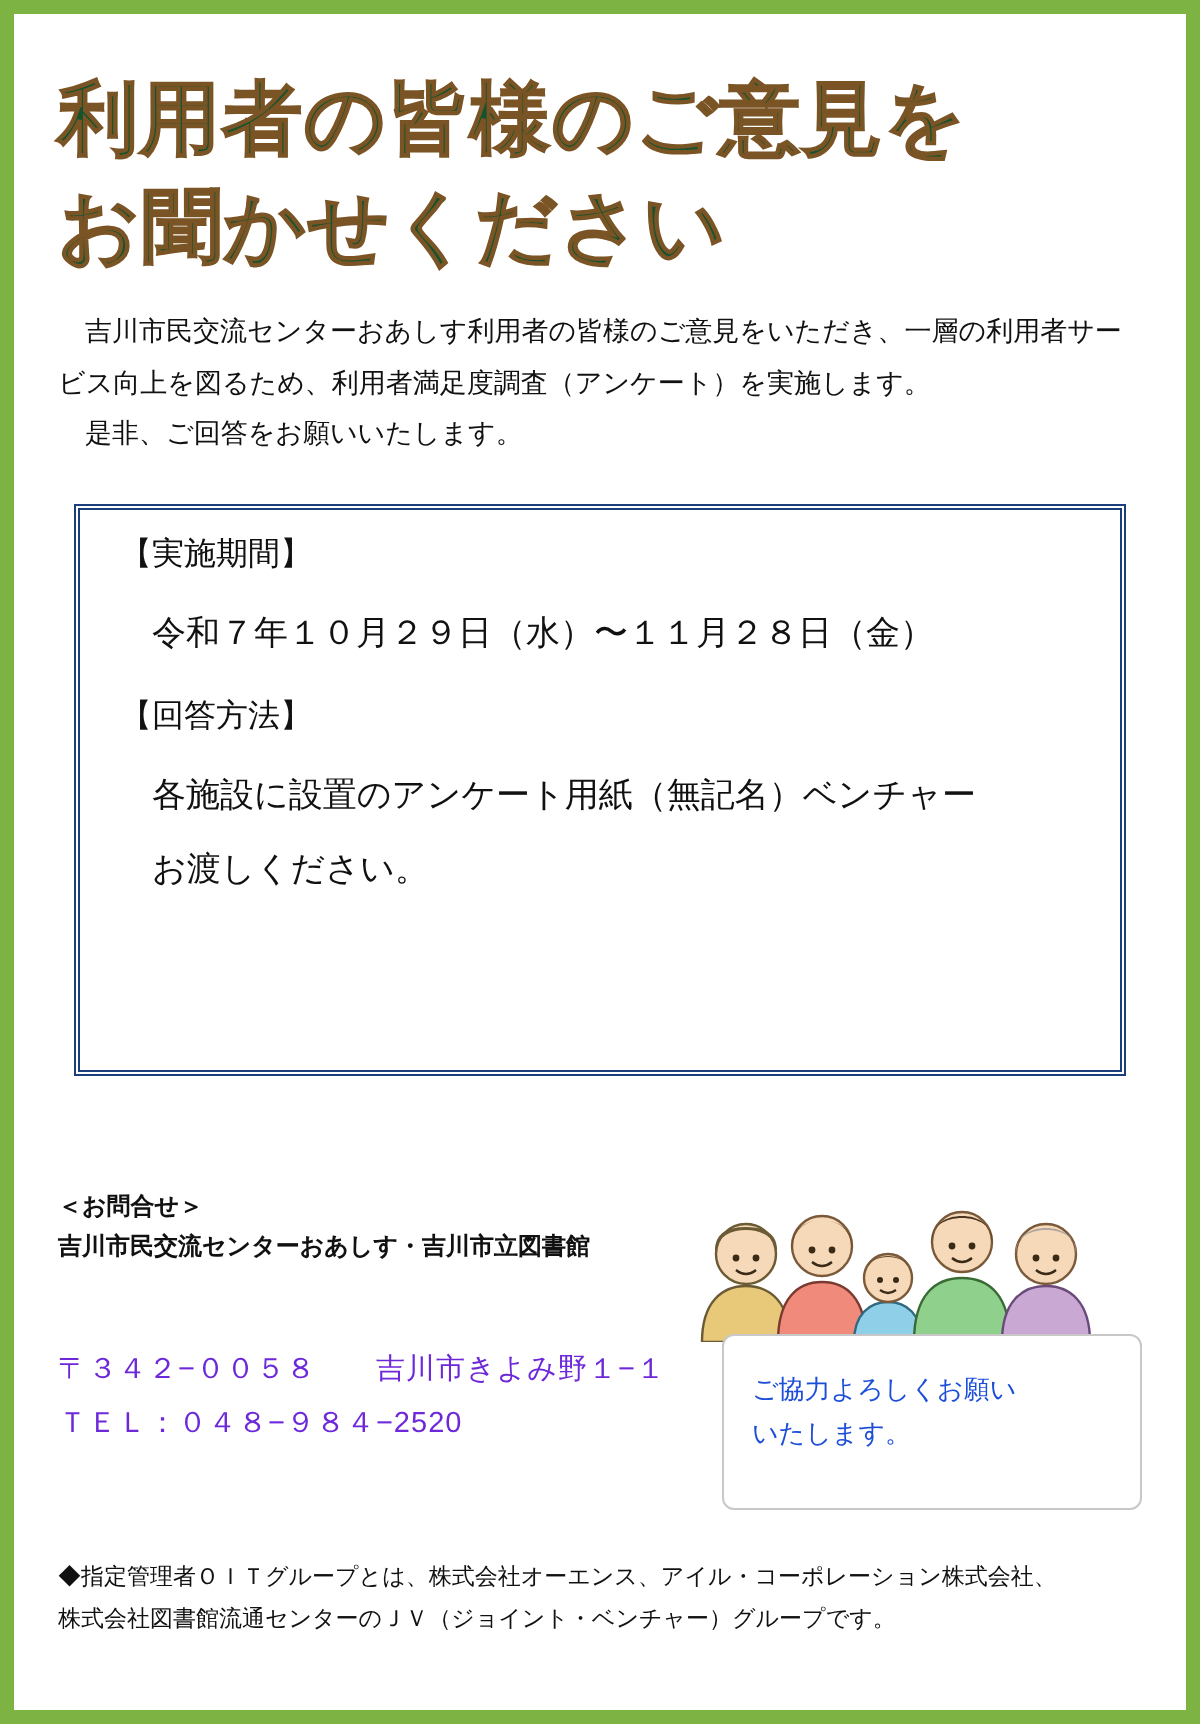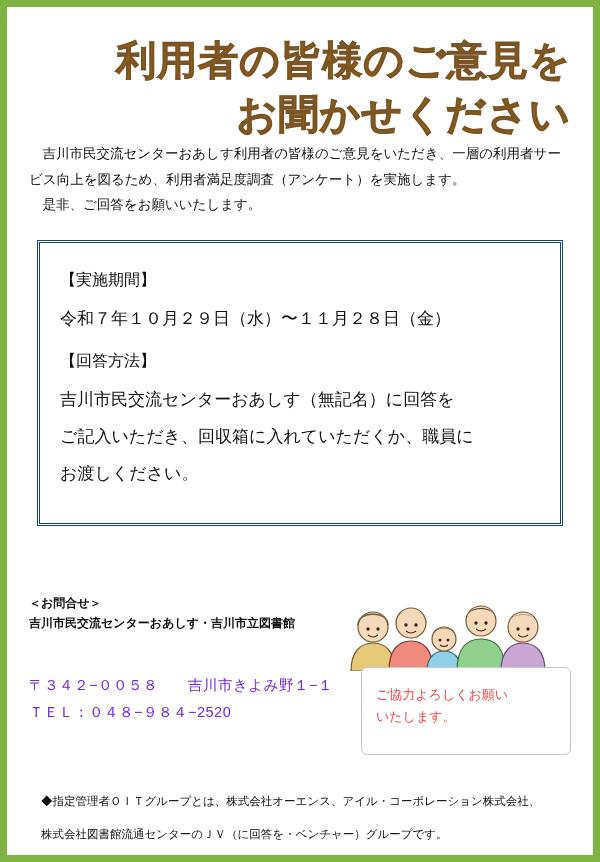--- a/index.html
+++ b/index.html
@@ -24,59 +24,59 @@
   .inner {
     position: absolute;
     left: 0;
     top: 0;
     right: 0;
     bottom: 0;
     padding: 18px 22px;
     box-sizing: border-box;
   }
   .title {
-    text-align: right;
-    color: #a16207;
+    text-align: left;
+    color: #14532d;
     font-weight: bold;
     font-size: 40px;
     line-height: 1.35;
     letter-spacing: 1px;
-    margin: 8px 0 0 0;
+    margin: 8px 0 12px 0;
     -webkit-text-stroke: 1px #7a5424;
   }
   .title .line {
     display: block;
   }
   .intro {
     font-size: 13.5px;
     color: #111;
     line-height: 1.9;
   }
   .intro p {
     margin: 0;
     text-indent: 1em;
   }
   .box {
     margin: 22px 8px 0 8px;
     border: 3px double #1b3f7a;
-    padding: 18px 20px 22px 20px;
+    padding: 4px 20px 22px 20px;
     box-sizing: border-box;
     height: 286px;
   }
   .box-heading {
     font-size: 16px;
     color: #111;
     margin: 6px 0 10px 0;
     line-height: 1.6;
   }
   .box-text {
     font-size: 17px;
     color: #111;
     line-height: 1.85;
-    margin: 0 0 6px 0;
+    margin: 0 0 6px 16px;
   }
   .box-text.small-gap {
     margin-bottom: 14px;
   }
   .contact {
     position: absolute;
     left: 22px;
     top: 586px;
     font-size: 12.5px;
     color: #111;
@@ -107,34 +107,34 @@
     right: 22px;
     top: 660px;
     width: 210px;
     height: 88px;
     border: 1px solid #c8c8c8;
     border-radius: 6px;
     background: #ffffff;
     box-sizing: border-box;
     padding: 16px 14px;
     font-size: 13px;
-    color: #ef4444;
+    color: #1d4ed8;
     line-height: 1.7;
   }
   .footnote {
     position: absolute;
     left: 22px;
     right: 22px;
     top: 772px;
     font-size: 11.5px;
     color: #111;
     line-height: 1.8;
   }
   .footnote p {
-    margin: 12px;
+    margin: 0;
   }
 </style>
 </head>
 <body>
 
 <div class="page">
   <div class="inner">
 
     <div class="title">
       <span class="line">利用者の皆様のご意見を</span>
@@ -143,22 +143,21 @@
 
     <div class="intro">
       <p>吉川市民交流センターおあしす利用者の皆様のご意見をいただき、一層の利用者サービス向上を図るため、利用者満足度調査（アンケート）を実施します。</p>
       <p>是非、ご回答をお願いいたします。</p>
     </div>
 
     <div class="box">
       <div class="box-heading">【実施期間】</div>
       <div class="box-text small-gap">令和７年１０月２９日（水）〜１１月２８日（金）</div>
       <div class="box-heading">【回答方法】</div>
-      <div class="box-text">吉川市民交流センターおあしす（無記名）に回答を</div>
-      <div class="box-text">ご記入いただき、回収箱に入れていただくか、職員に</div>
+      <div class="box-text">各施設に設置のアンケート用紙（無記名）ベンチャー</div>
       <div class="box-text">お渡しください。</div>
     </div>
 
   </div>
 
   <div class="contact">
     <div class="small">＜お問合せ＞</div>
     <div class="small">吉川市民交流センターおあしす・吉川市立図書館</div>
   </div>
 
@@ -217,15 +216,15 @@
     </svg>
   </div>
 
   <div class="bubble">
     <div>ご協力よろしくお願い</div>
     <div>いたします。</div>
   </div>
 
   <div class="footnote">
     <p>◆指定管理者ＯＩＴグループとは、株式会社オーエンス、アイル・コーポレーション株式会社、</p>
-    <p>株式会社図書館流通センターのＪＶ（に回答を・ベンチャー）グループです。</p>
+    <p>株式会社図書館流通センターのＪＶ（ジョイント・ベンチャー）グループです。</p>
   </div>
 </div>
 
 </body></html>

